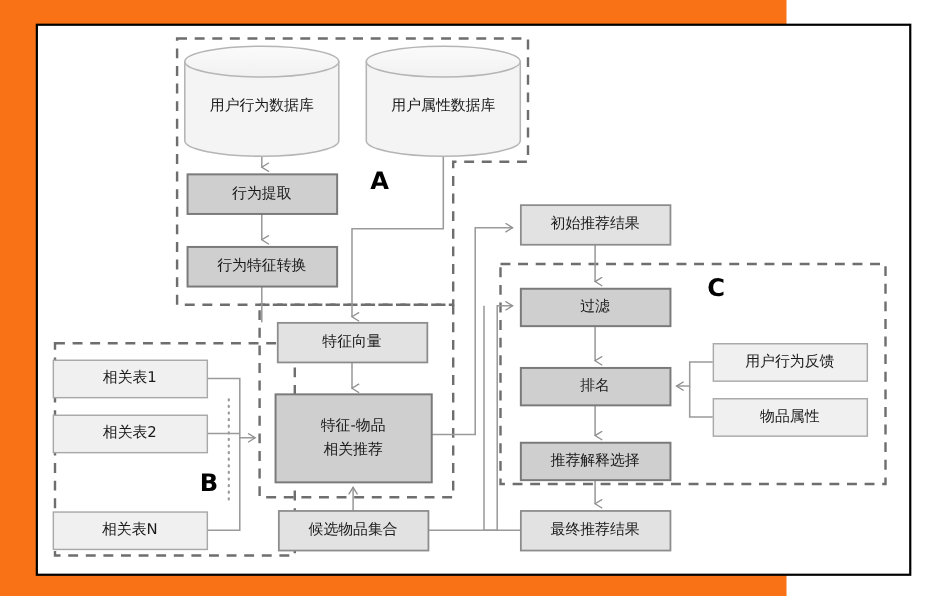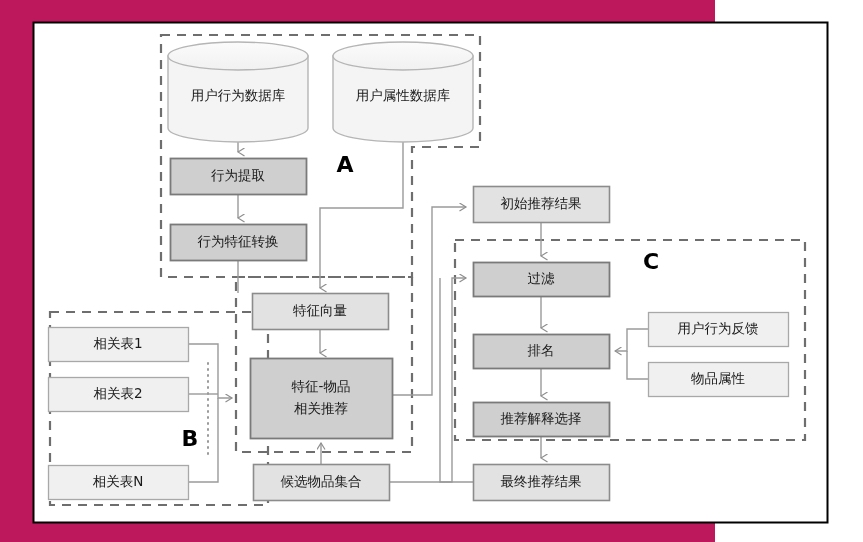--- a/index.html
+++ b/index.html
@@ -1,18 +1,18 @@
 <!DOCTYPE html>
 <html><head>
 <meta charset="utf-8">
 <style>
   html,body{margin:0;padding:0;background:#ffffff;}
   body{width:863px;height:542px;overflow:hidden;
        font-family:"DejaVu Sans","Liberation Sans",sans-serif;}
-  #stage{position:relative;width:715px;height:542px;background:#be185d;}
+  #stage{position:relative;width:715px;height:542px;background:#f97316;}
   svg{display:block;}
   .nodeLabel{font-size:13.5px;fill:#1a1a1a;text-anchor:middle;dominant-baseline:middle;}
   .regionLabel{font-size:22px;font-weight:bold;fill:#000;text-anchor:middle;dominant-baseline:middle;}
 </style>
 </head>
 <body>
 
 <div id="stage">
   <svg id="diagram" width="863" height="542" viewBox="0 0 863 542">
     <defs>

